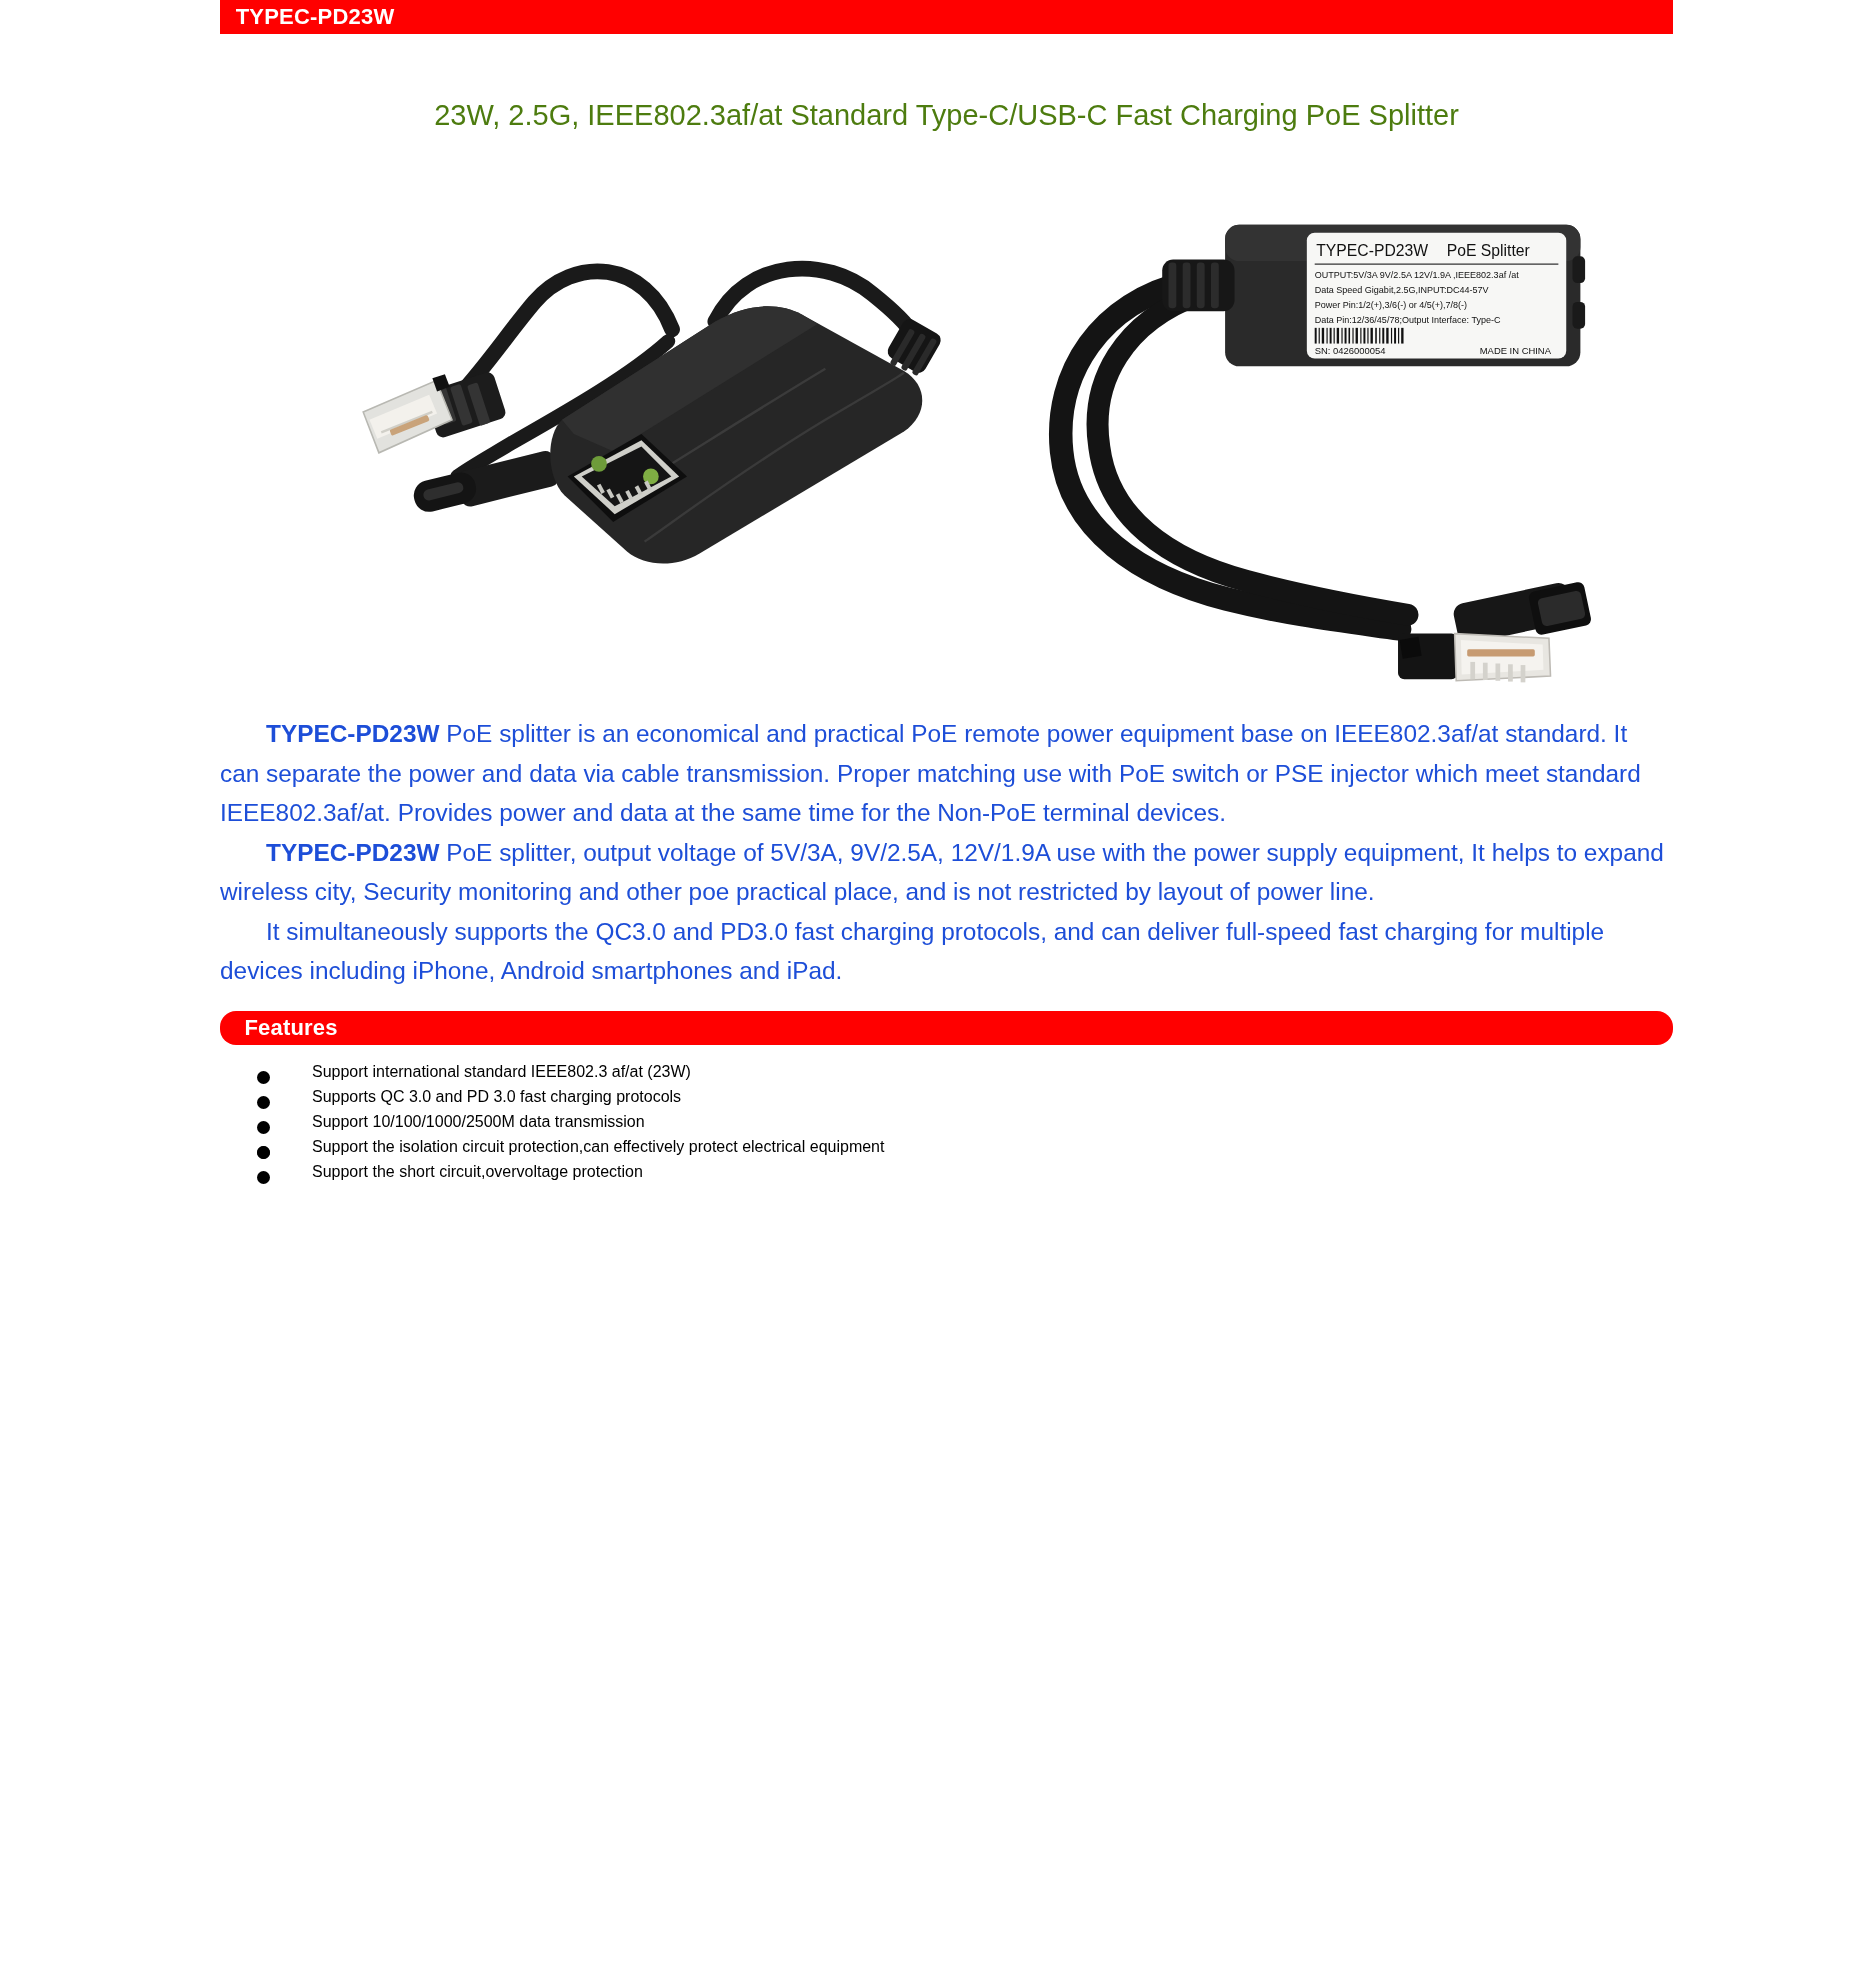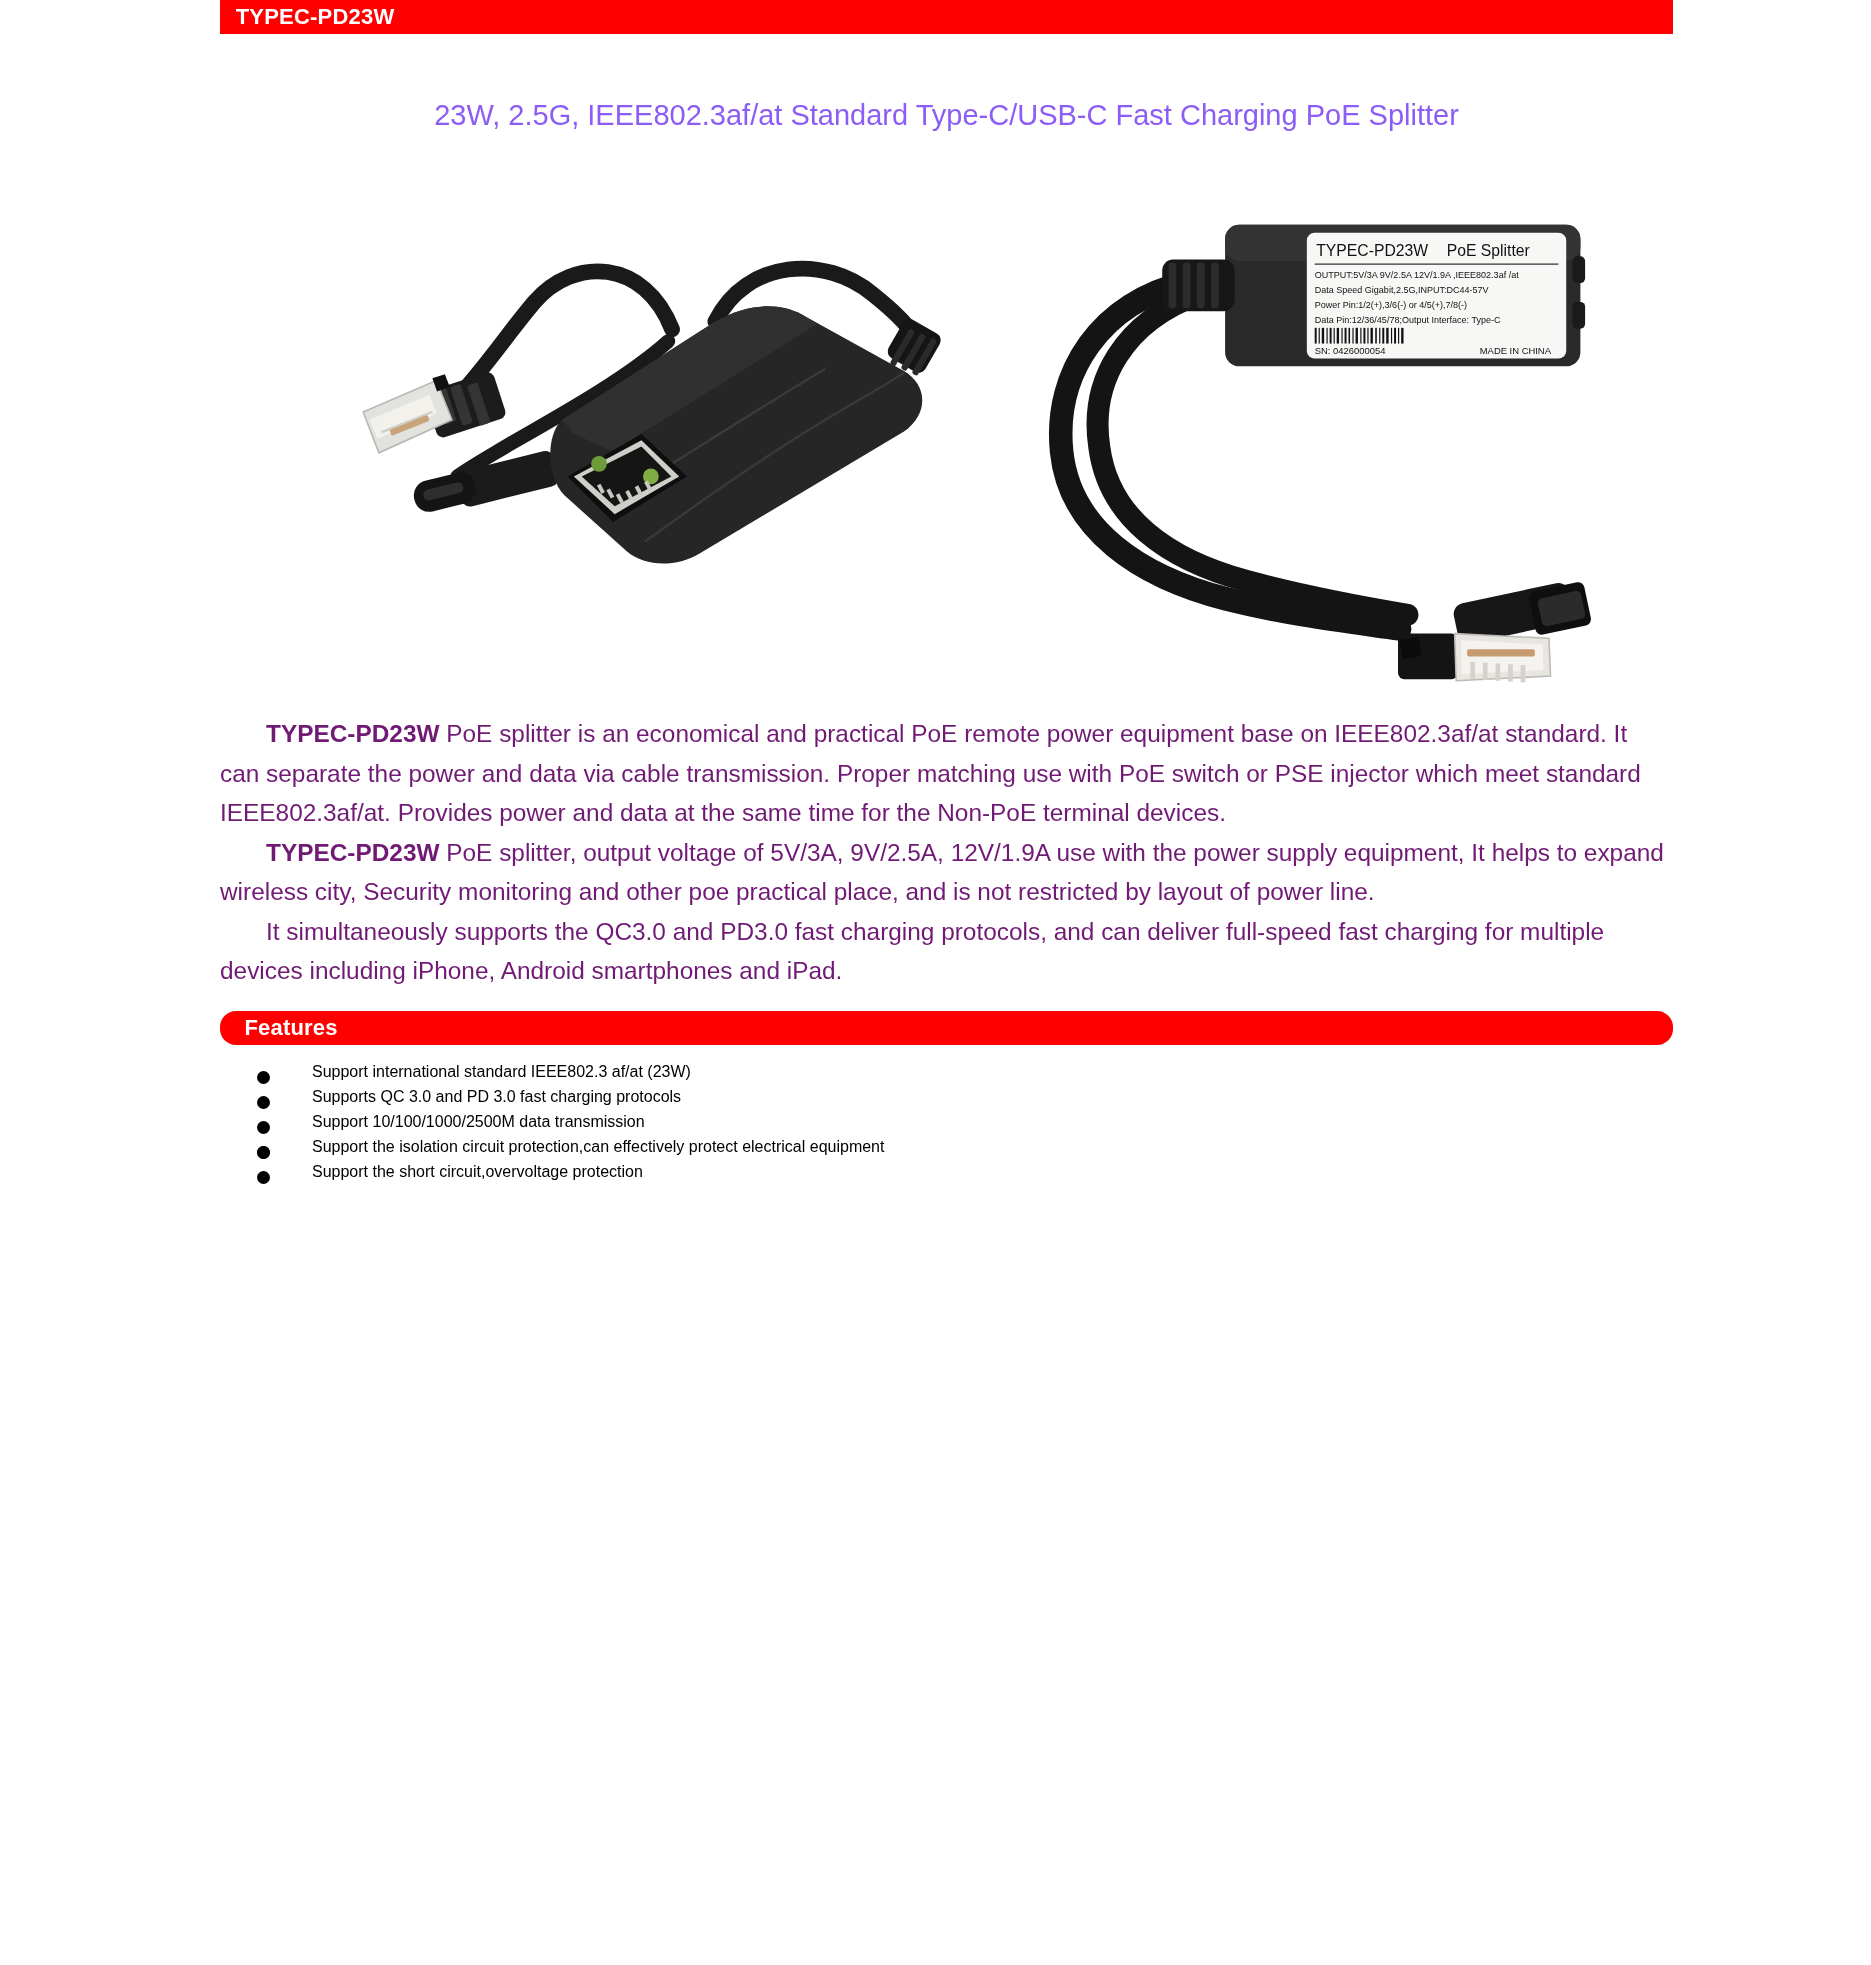--- a/index.html
+++ b/index.html
@@ -49,21 +49,21 @@
     line-height: 1;
   }
   .redbar.product { padding-left: 15.7px; }
   .redbar.overview { padding-left: 24.4px; }
   .redbar.features { padding-left: 24.4px; }
 
   
   .product-title {
     font-size: 29px;
     font-weight: normal;
-    color: #8b5cf6;
+    color: #4d7c0f;
     text-align: center;
     line-height: 1.25;
     margin-top: 63px;
     padding-left: 7.9px;
     padding-right: 7.9px;
   }
 
   
   .images-row {
     position: relative;
@@ -77,21 +77,21 @@
   .photo-left  { left: 55px;  width: 692px; height: 507px; }
   .photo-right { left: 810px; width: 637px; height: 507px; }
 
   .svg-photo { display: block; width: 100%; height: 100%; }
 
   
   .overview-body {
     margin-top: 23px;
     font-size: 24.4px;
     line-height: 1.62;
-    color: #701a75;
+    color: #1d4ed8;
     text-align: left;
   }
   .para { margin: 0 0 0 0; }
   .para .indent { display: inline-block; width: 46px; }
   .para b { font-weight: bold; }
 
   
   .features-list {
     margin-top: 15.7px;
     list-style: none;

